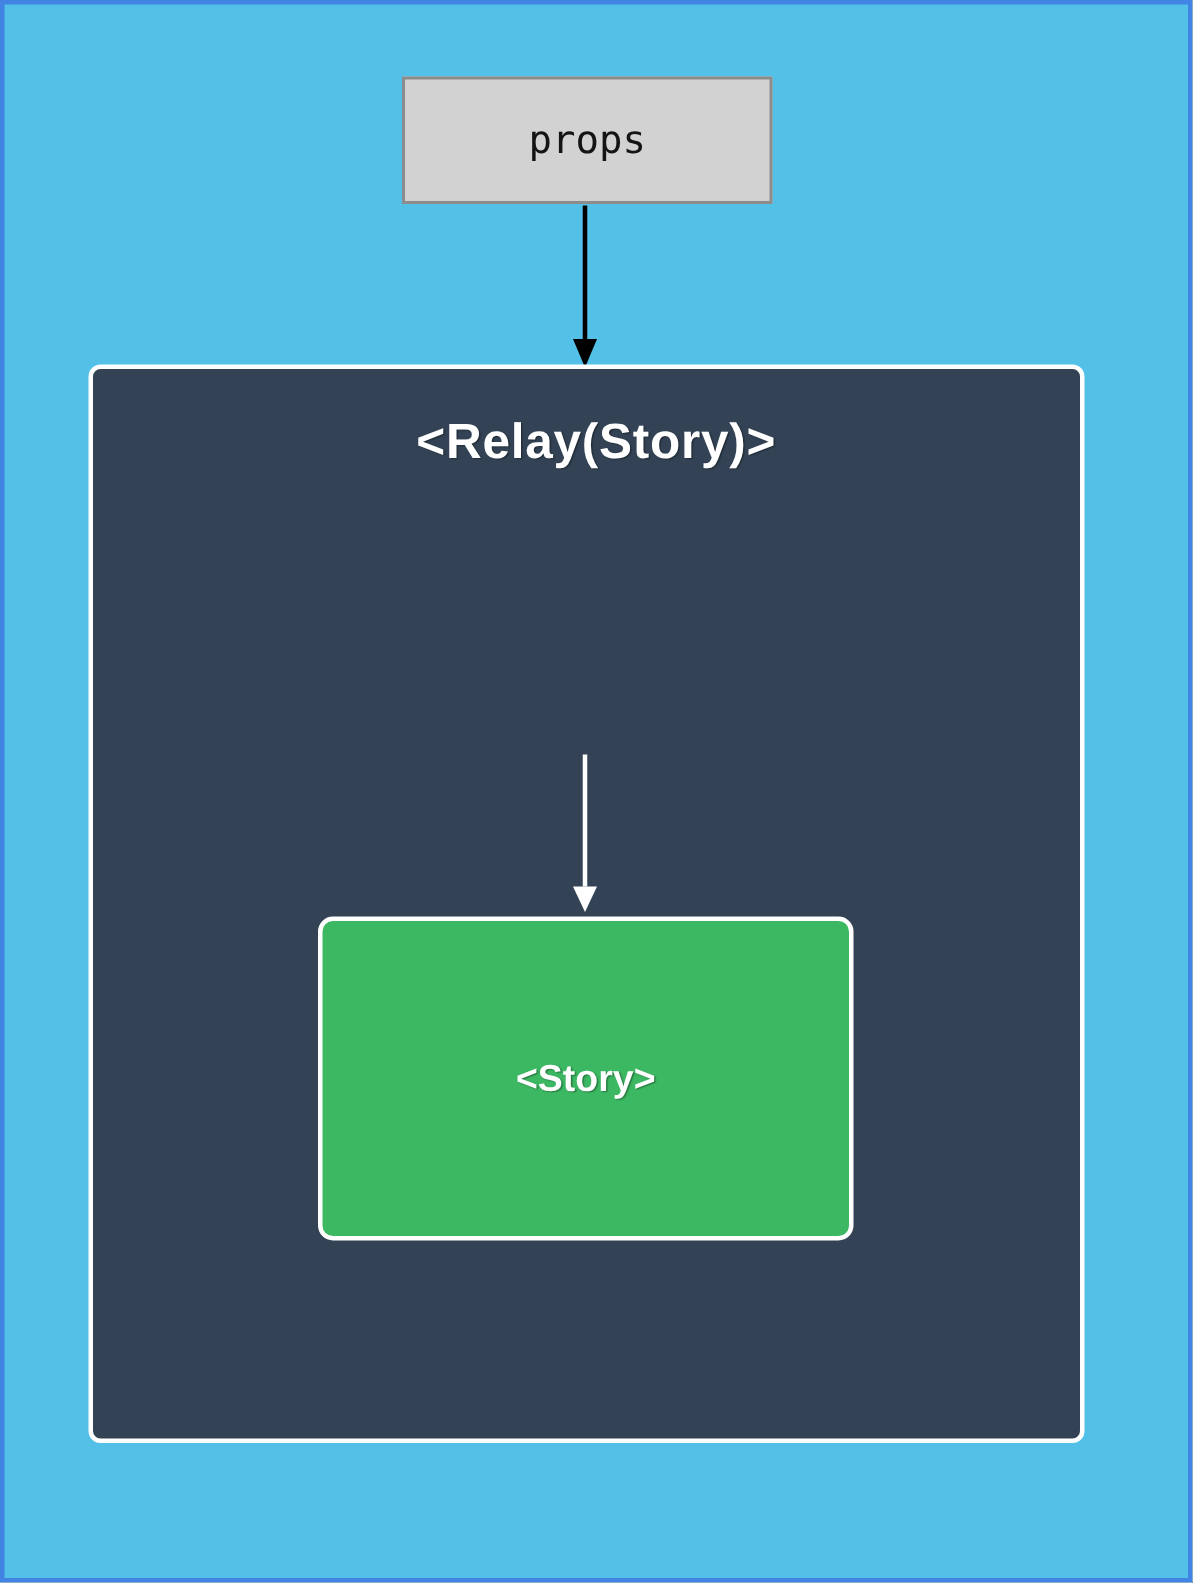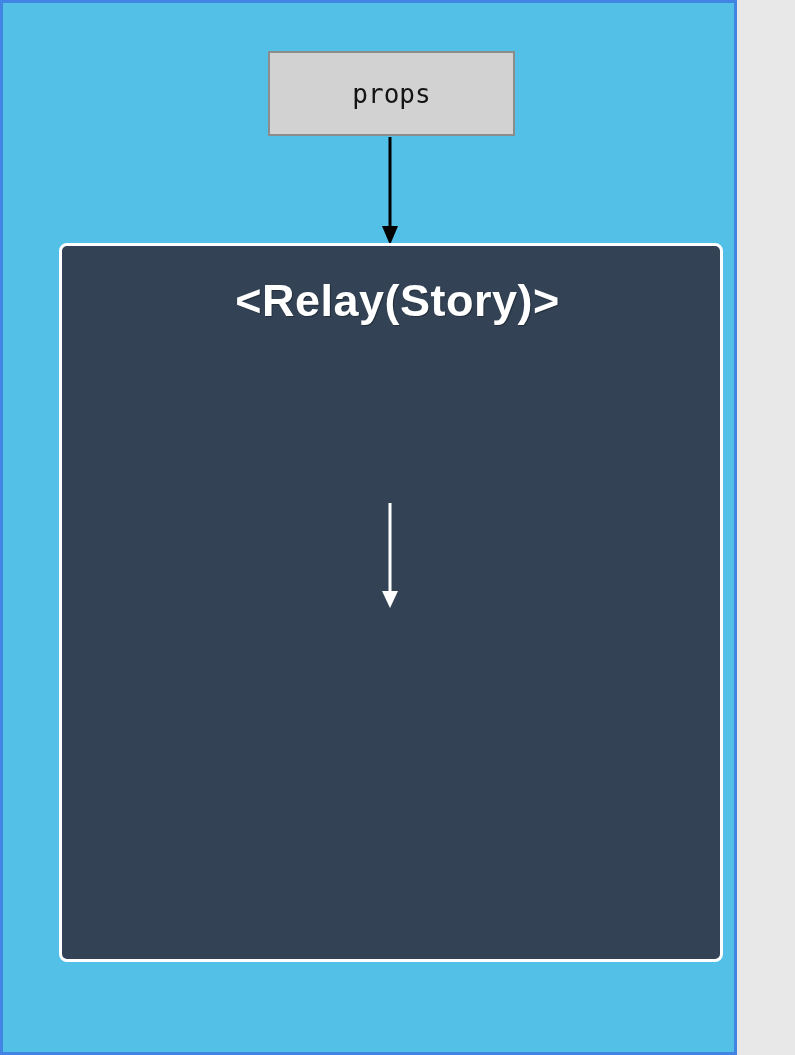--- a/index.html
+++ b/index.html
@@ -1,19 +1,19 @@
 <!DOCTYPE html>
 <html><head>
 <meta charset="utf-8">
 <style>
   html, body { margin: 0; padding: 0; background: #e8e8e8; }
 
   .page {
     position: relative;
-    width: 737px;
+    width: 795px;
     height: 1055px;
     background: #52c0e7;
     box-shadow: inset 0 0 0 3px #4184e4; 
     overflow: hidden;
     font-family: "Liberation Sans", sans-serif;
   }
 
   
   .gray-node {
     position: absolute;
@@ -45,21 +45,21 @@
     box-sizing: border-box;
     background: #334355;
     border: 3px solid #ffffff;
     border-radius: 8px;
   }
   .relay-title {
     position: absolute;
     left: 0; top: 275px;
     width: 795px;
     text-align: center;
-    font-size: 45px;
+    font-size: 33px;
     font-weight: bold;
     color: #ffffff;
     letter-spacing: 0.5px;
     text-shadow: 1px 1px 1px rgba(0,0,0,0.35);
   }
 
   
   .story-node {
     position: absolute;
     left: 212px; top: 611px;
@@ -118,14 +118,17 @@
   <div class="relay-container"></div>
 
   <div class="relay-title">&lt;Relay(Story)&gt;</div>
 
 
   <div class="arrow arrow-white">
     <div class="shaft"></div>
     <div class="head"></div>
   </div>
 
+  <div class="story-node">
+    <span>&lt;Story&gt;</span>
+  </div>
 
 </div>
 
 </body></html>

